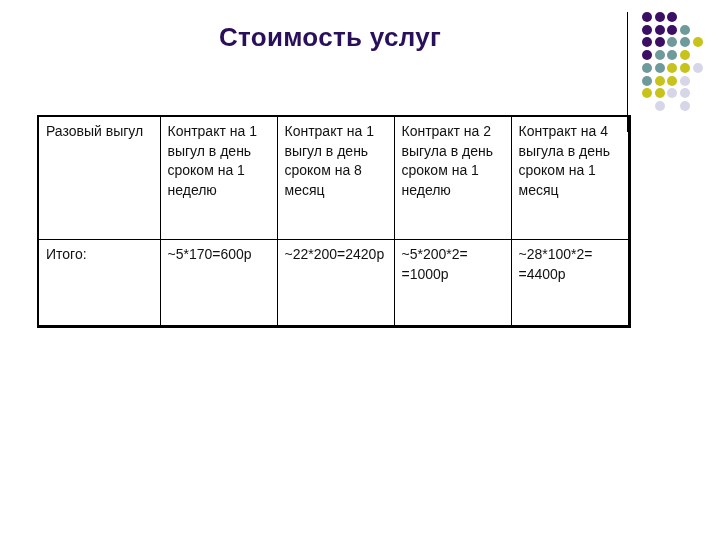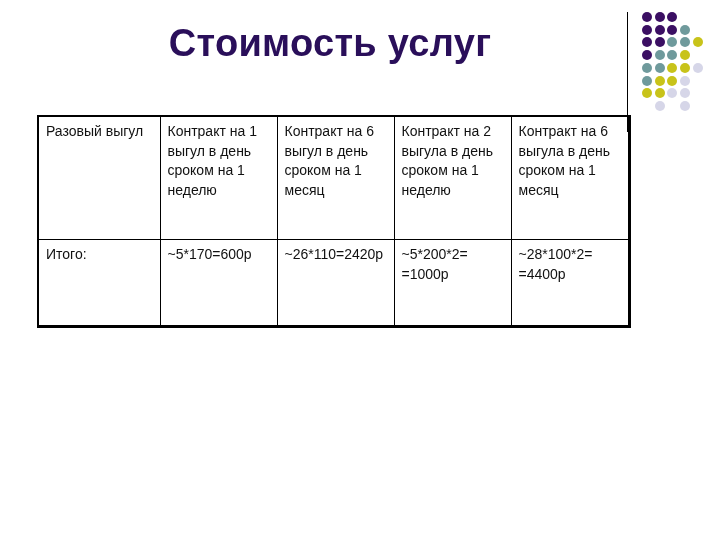--- a/index.html
+++ b/index.html
@@ -15,21 +15,21 @@
       font-family: "Liberation Sans", sans-serif;
     }
     .slide-title {
       position: absolute;
       left: 0;
       width: 660px;
       top: 22px;
       text-align: center;
       font-family: "Liberation Sans", sans-serif;
       font-weight: bold;
-      font-size: 38px;
+      font-size: 26px;
       color: #2a0f5a;
       letter-spacing: 0.3px;
     }
     .vline {
       position: absolute;
       left: 627px;
       top: 12px;
       width: 1px;
       height: 120px;
       background: #000000;
@@ -126,26 +126,26 @@
       <col class="c1">
         <col class="c2">
         <col class="c3">
         <col class="c4">
         <col class="c5">
     </colgroup>
     <tbody>
         <tr class="r1">
       <td>Разовый выгул</td>
       <td>Контракт на 1 выгул в день сроком на 1 неделю</td>
-      <td>Контракт на 6 выгул в день сроком на 1 месяц</td>
+      <td>Контракт на 1 выгул в день сроком на 8 месяц</td>
       <td>Контракт на 2 выгула в день сроком на 1 неделю</td>
-      <td>Контракт на 6 выгула в день сроком на 1 месяц</td>
+      <td>Контракт на 4 выгула в день сроком на 1 месяц</td>
     </tr>
     <tr class="r3">
       <td>Итого:</td>
       <td>~5*170=600р</td>
-      <td>~26*110=2420р</td>
+      <td>~22*200=2420р</td>
       <td>~5*200*2= =1000р</td>
       <td>~28*100*2= =4400р</td>
     </tr>
   </tbody>
     </table>
 </div>
 
 </body></html>

